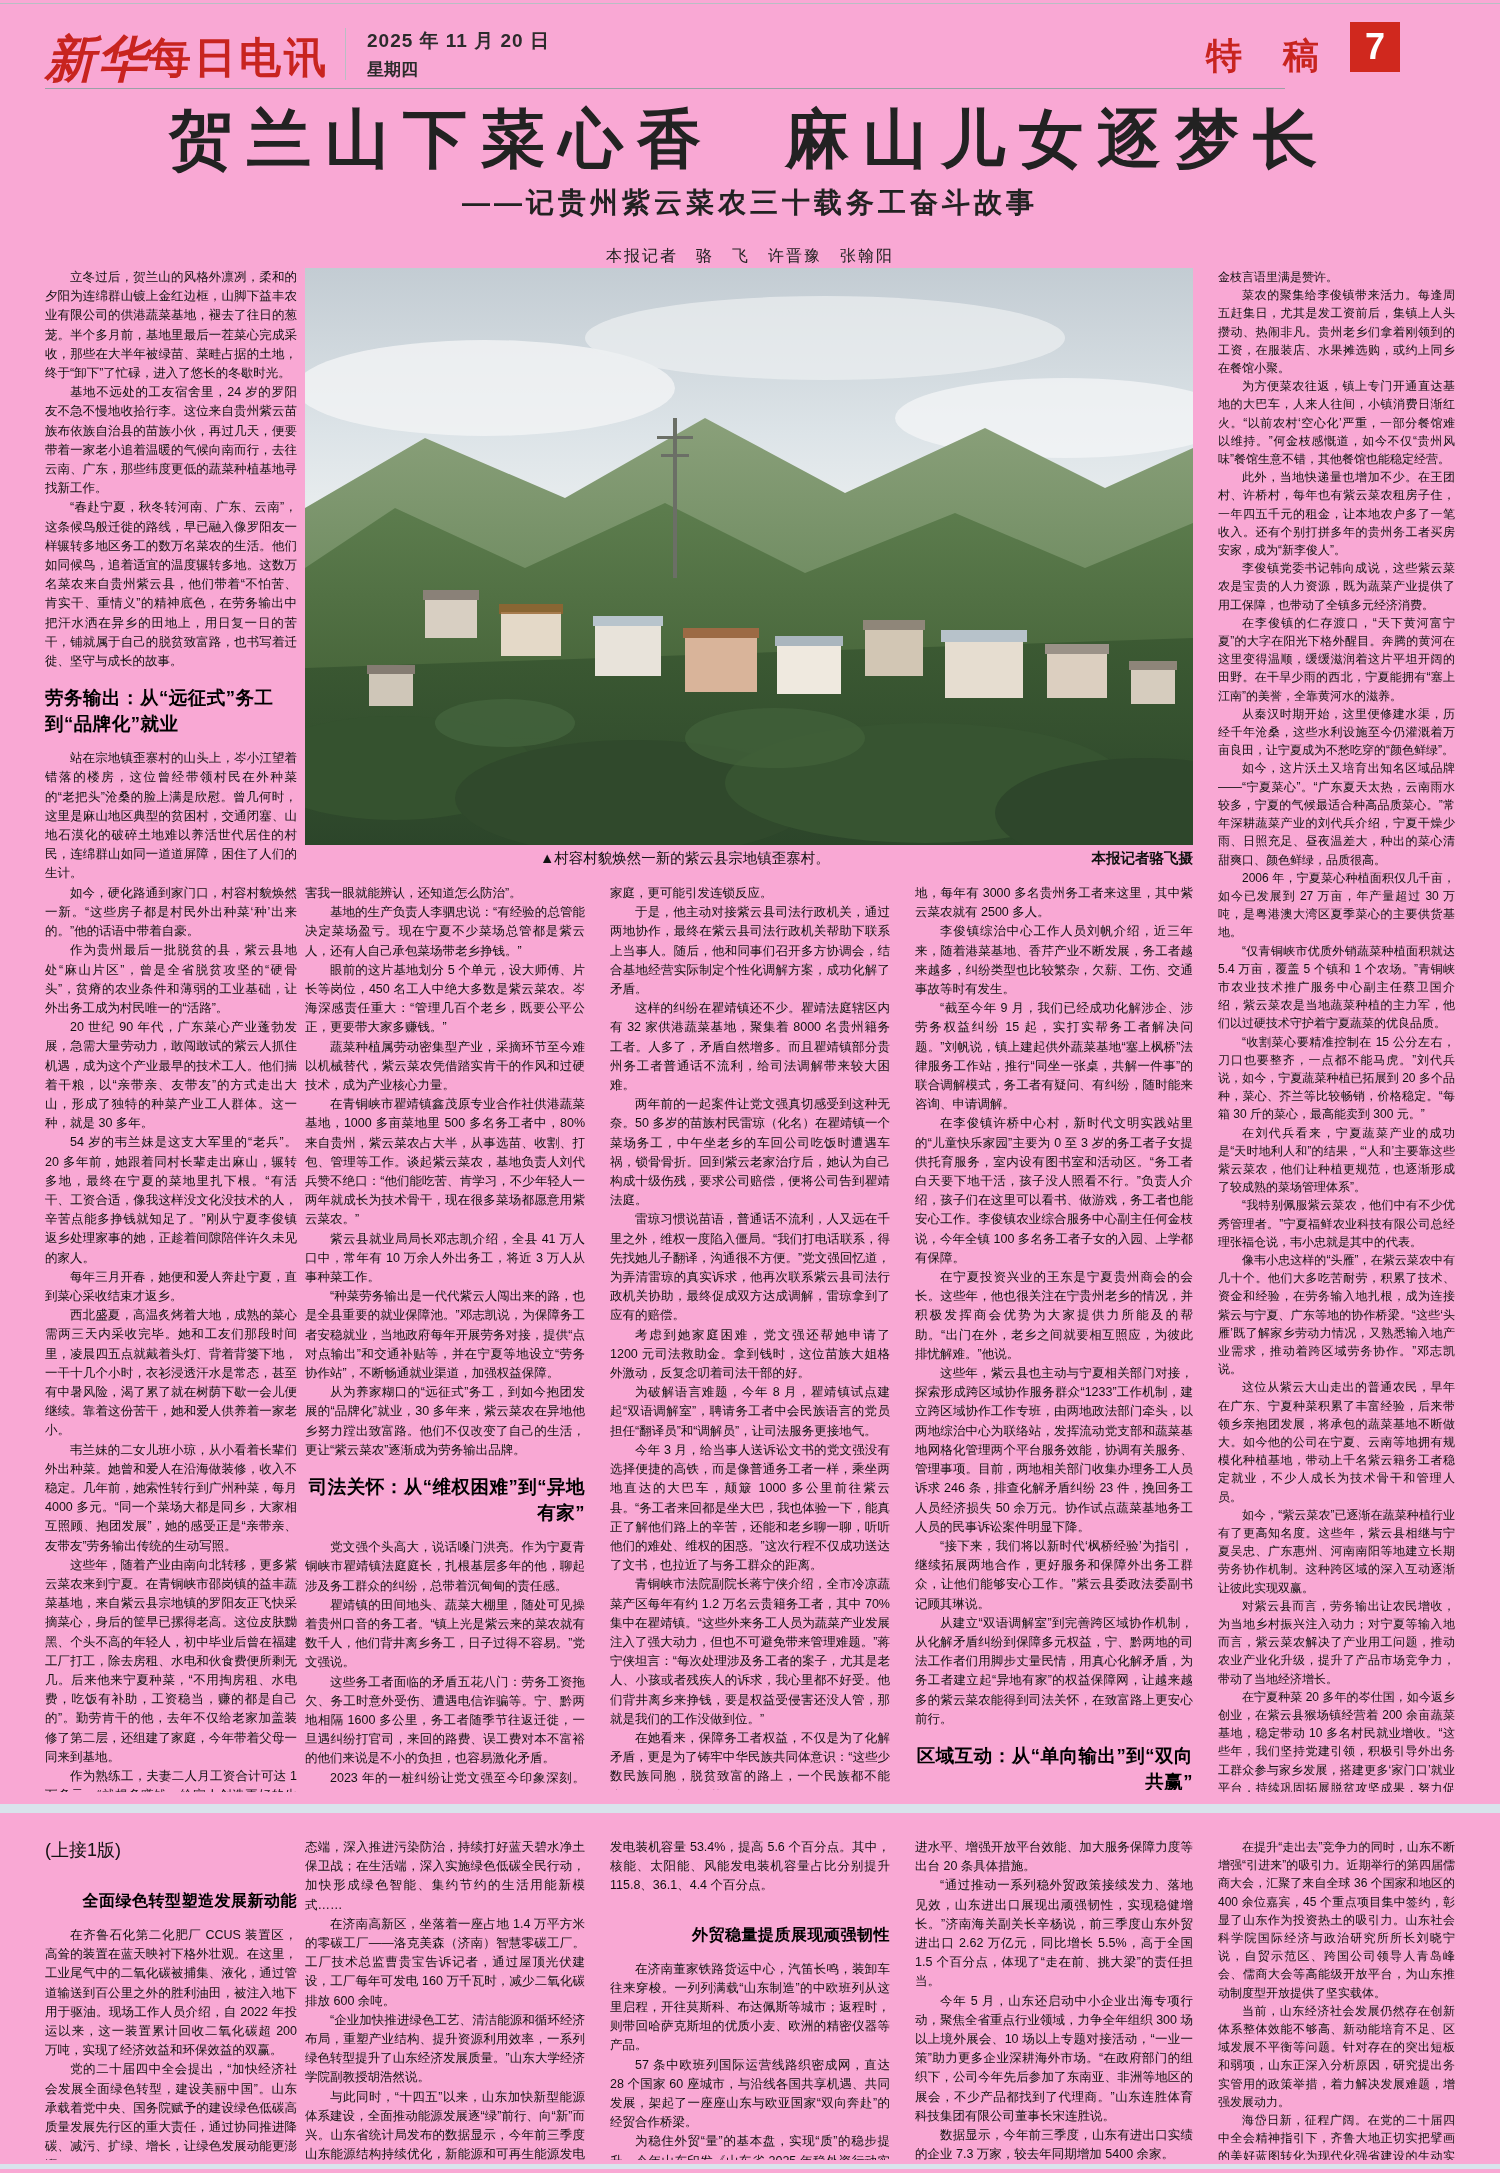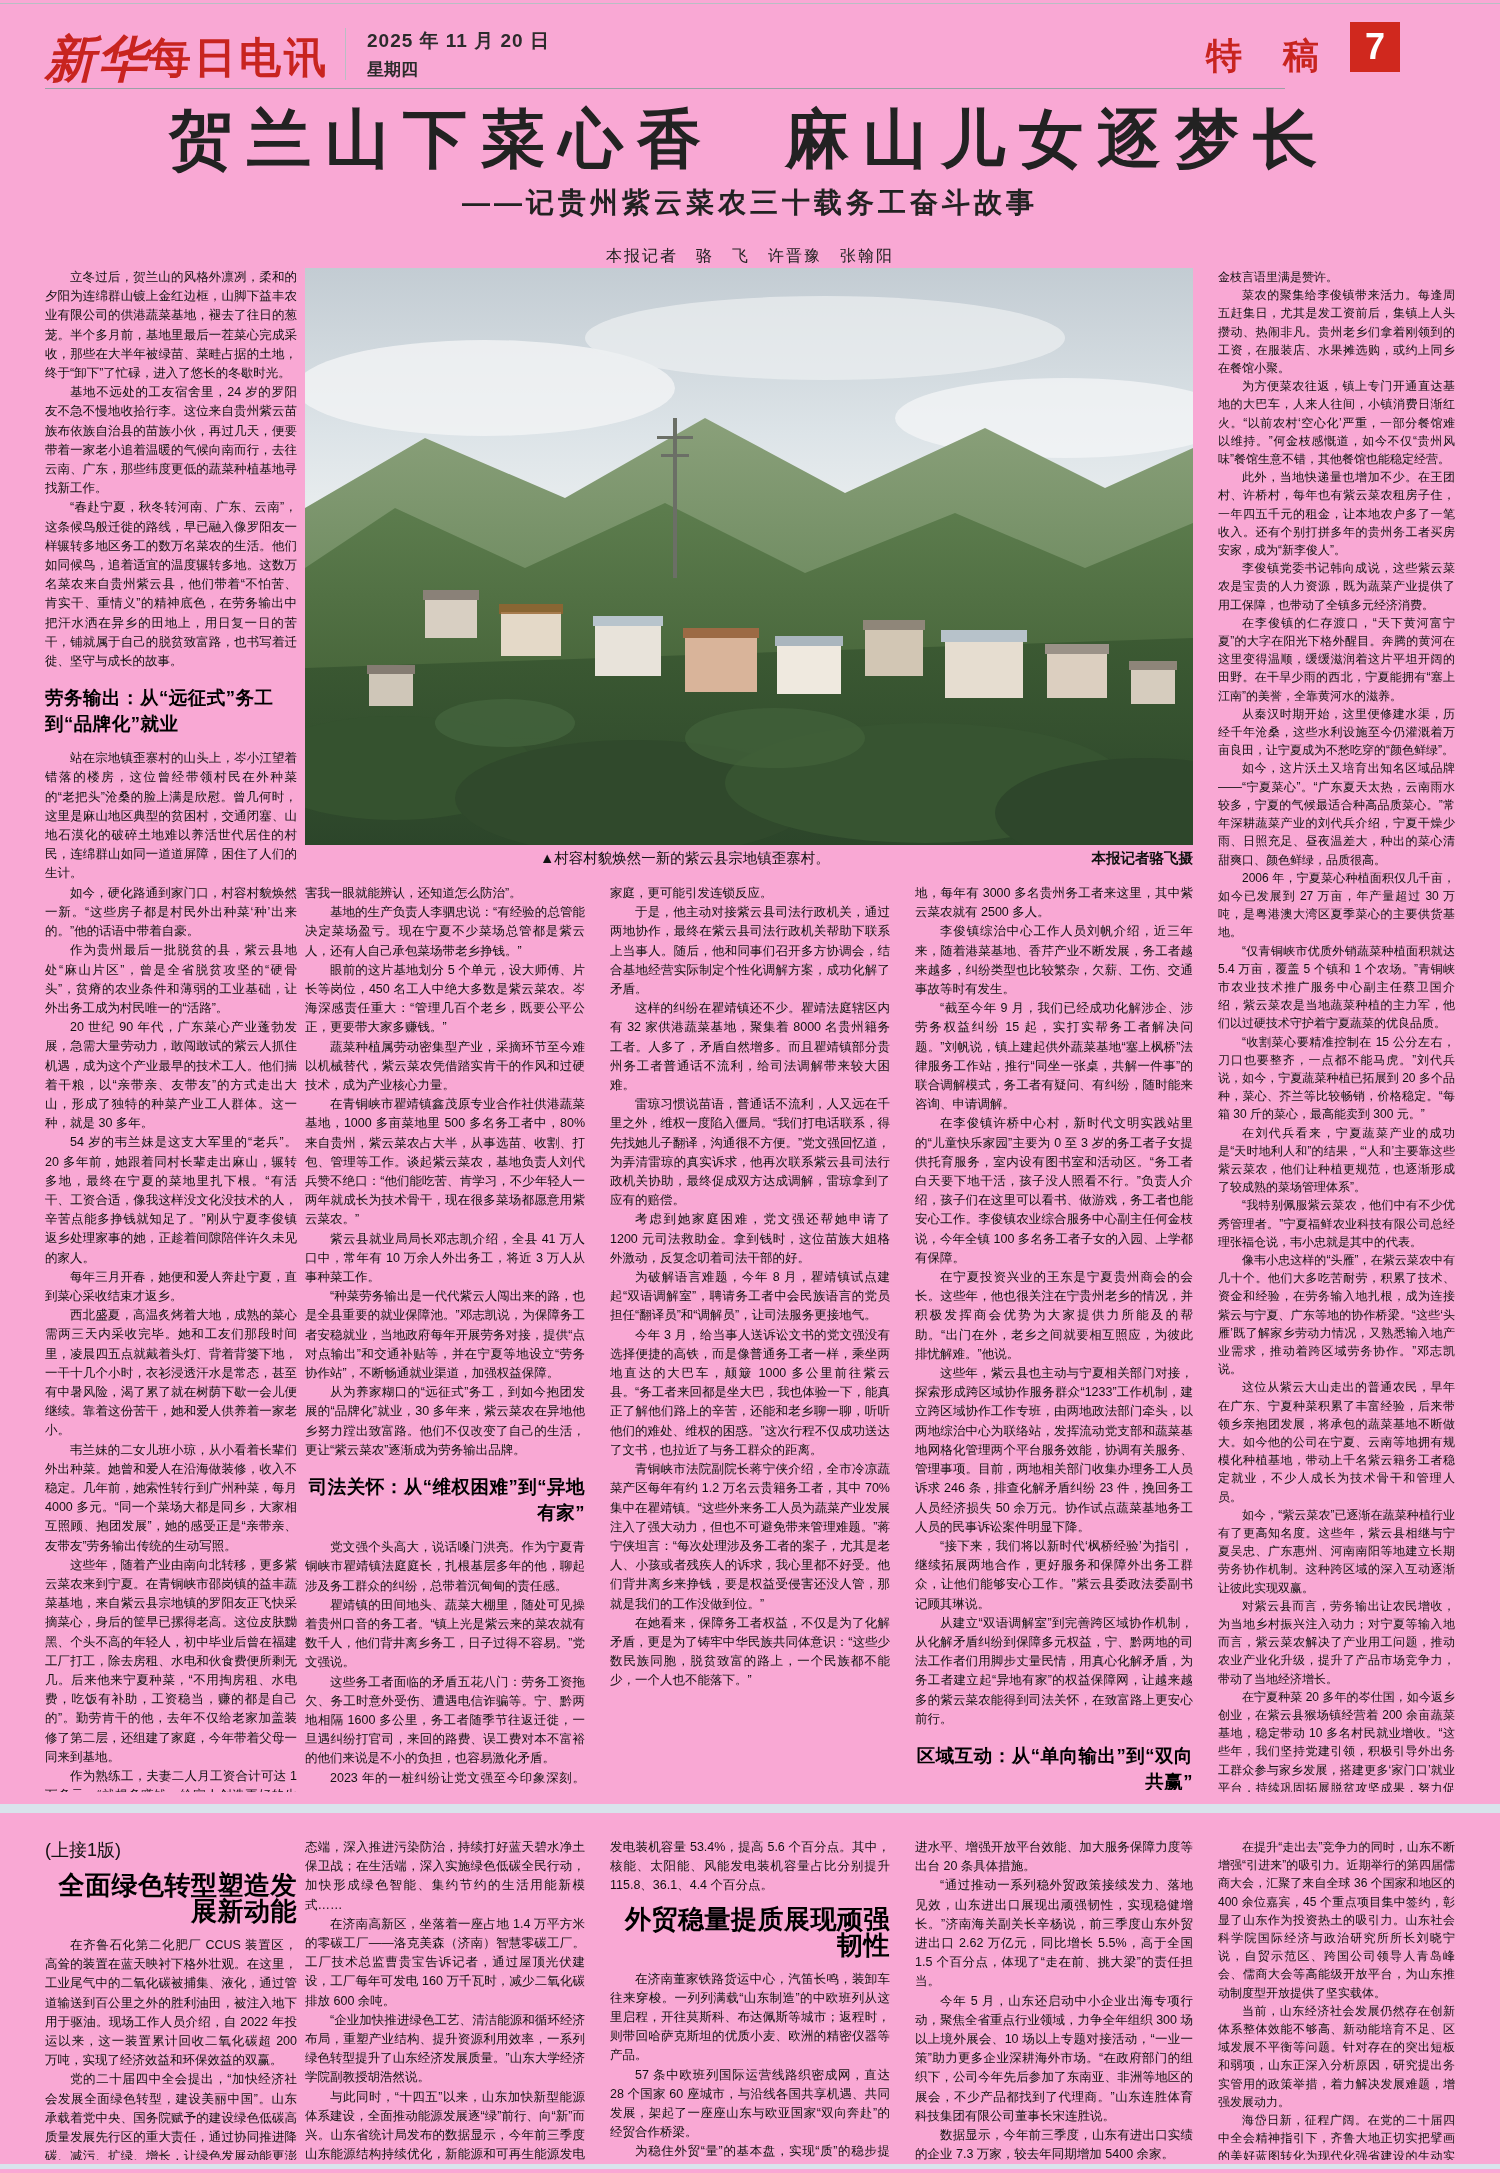--- a/index.html
+++ b/index.html
@@ -39,21 +39,21 @@
   .np-h.left{text-align:left;}
   .col5 .np-p,.col5 .np-lead{font-size:12px;line-height:18.2px;}
   
   .photo{position:absolute;left:305px;top:268px;width:888px;height:577px;overflow:hidden;}
   .photo svg{display:block;}
   .caption-row{position:absolute;left:305px;top:849px;width:888px;height:24px;font-size:14.5px;color:#111;}
   .caption-text{position:absolute;left:235px;top:0;}
   .caption-credit{position:absolute;right:0;top:0;font-weight:bold;}
   
   .jump-label{font-size:18px;color:#111;margin-bottom:6px;text-indent:0;}
-  .bcol .np-h{font-size:26px;margin:10px 0 12px 0;}
+  .bcol .np-h{font-size:16px;margin:26px 0 12px 0;}
 </style>
 </head>
 <body>
 
 <div class="page">
 
   <div class="rule" style="left:0;top:3px;width:1500px;background:#b9bec4;"></div>
 
   <div class="masthead">
     <div class="brand">
@@ -169,20 +169,21 @@
       <div class="np-h">司法关怀：从“维权困难”到“异地有家”</div>
       <div class="np-p">党文强个头高大，说话嗓门洪亮。作为宁夏青铜峡市瞿靖镇法庭庭长，扎根基层多年的他，聊起涉及务工群众的纠纷，总带着沉甸甸的责任感。</div>
       <div class="np-p">瞿靖镇的田间地头、蔬菜大棚里，随处可见操着贵州口音的务工者。“镇上光是紫云来的菜农就有数千人，他们背井离乡务工，日子过得不容易。”党文强说。</div>
       <div class="np-p">这些务工者面临的矛盾五花八门：劳务工资拖欠、务工时意外受伤、遭遇电信诈骗等。宁、黔两地相隔 1600 多公里，务工者随季节往返迁徙，一旦遇纠纷打官司，来回的路费、误工费对本不富裕的他们来说是不小的负担，也容易激化矛盾。</div>
       <div class="np-p">2023 年的一桩纠纷让党文强至今印象深刻。紫云菜农姚江（化名）打拼大半辈子，好不容易在青铜峡创办了蔬菜种植基地，却意外身亡。一时间，基地停摆，多重债务纠纷让姚江的妻儿背负沉重负担。</div>
     </div>
   <div class="col col3" style="left:610px;top:884px;width:280px;height:906px;">
       <div class="np-lead">家庭，更可能引发连锁反应。</div>
       <div class="np-p">于是，他主动对接紫云县司法行政机关，通过两地协作，最终在紫云县司法行政机关帮助下联系上当事人。随后，他和同事们召开多方协调会，结合基地经营实际制定个性化调解方案，成功化解了矛盾。</div>
       <div class="np-p">这样的纠纷在瞿靖镇还不少。瞿靖法庭辖区内有 32 家供港蔬菜基地，聚集着 8000 名贵州籍务工者。人多了，矛盾自然增多。而且瞿靖镇部分贵州务工者普通话不流利，给司法调解带来较大困难。</div>
+      <div class="np-p">两年前的一起案件让党文强真切感受到这种无奈。50 多岁的苗族村民雷琼（化名）在瞿靖镇一个菜场务工，中午坐老乡的车回公司吃饭时遭遇车祸，锁骨骨折。回到紫云老家治疗后，她认为自己构成十级伤残，要求公司赔偿，便将公司告到瞿靖法庭。</div>
       <div class="np-p">雷琼习惯说苗语，普通话不流利，人又远在千里之外，维权一度陷入僵局。“我们打电话联系，得先找她儿子翻译，沟通很不方便。”党文强回忆道，为弄清雷琼的真实诉求，他再次联系紫云县司法行政机关协助，最终促成双方达成调解，雷琼拿到了应有的赔偿。</div>
       <div class="np-p">考虑到她家庭困难，党文强还帮她申请了 1200 元司法救助金。拿到钱时，这位苗族大姐格外激动，反复念叨着司法干部的好。</div>
       <div class="np-p">为破解语言难题，今年 8 月，瞿靖镇试点建起“双语调解室”，聘请务工者中会民族语言的党员担任“翻译员”和“调解员”，让司法服务更接地气。</div>
       <div class="np-p">今年 3 月，给当事人送诉讼文书的党文强没有选择便捷的高铁，而是像普通务工者一样，乘坐两地直达的大巴车，颠簸 1000 多公里前往紫云县。“务工者来回都是坐大巴，我也体验一下，能真正了解他们路上的辛苦，还能和老乡聊一聊，听听他们的难处、维权的困惑。”这次行程不仅成功送达了文书，也拉近了与务工群众的距离。</div>
       <div class="np-p">青铜峡市法院副院长蒋宁侠介绍，全市冷凉蔬菜产区每年有约 1.2 万名云贵籍务工者，其中 70% 集中在瞿靖镇。“这些外来务工人员为蔬菜产业发展注入了强大动力，但也不可避免带来管理难题。”蒋宁侠坦言：“每次处理涉及务工者的案子，尤其是老人、小孩或者残疾人的诉求，我心里都不好受。他们背井离乡来挣钱，要是权益受侵害还没人管，那就是我们的工作没做到位。”</div>
       <div class="np-p">在她看来，保障务工者权益，不仅是为了化解矛盾，更是为了铸牢中华民族共同体意识：“这些少数民族同胞，脱贫致富的路上，一个民族都不能少，一个人也不能落下。”</div>
     </div>
   <div class="col col4" style="left:915px;top:884px;width:278px;height:906px;">
       <div class="np-lead">地，每年有 3000 多名贵州务工者来这里，其中紫云菜农就有 2500 多人。</div>
       <div class="np-p">李俊镇综治中心工作人员刘帆介绍，近三年来，随着港菜基地、香芹产业不断发展，务工者越来越多，纠纷类型也比较繁杂，欠薪、工伤、交通事故等时有发生。</div>

